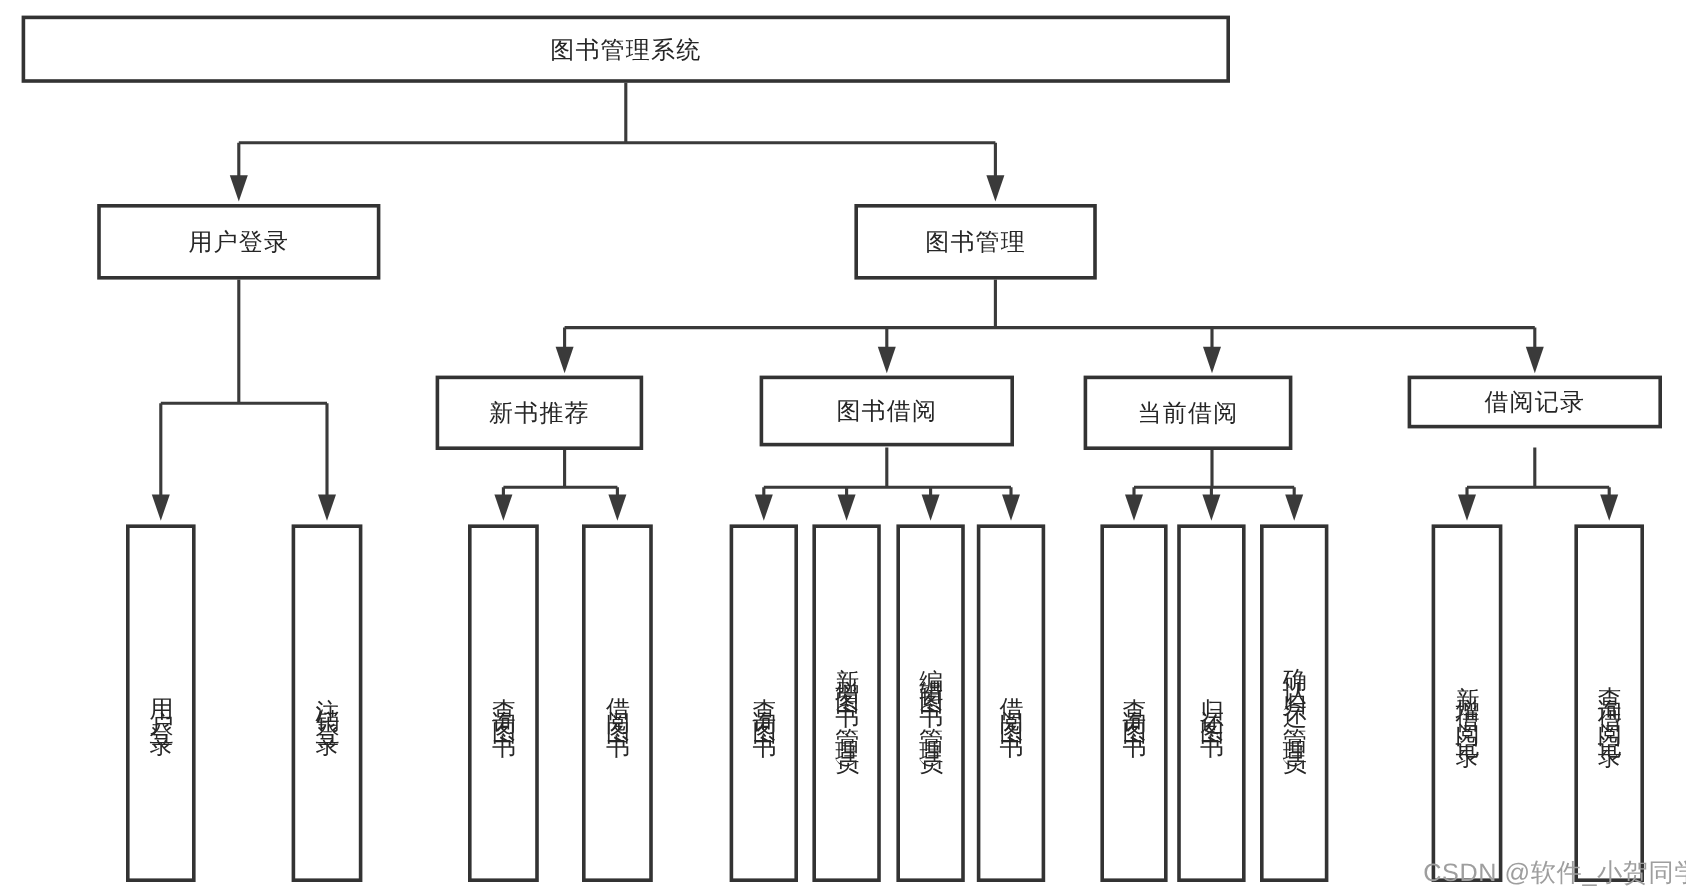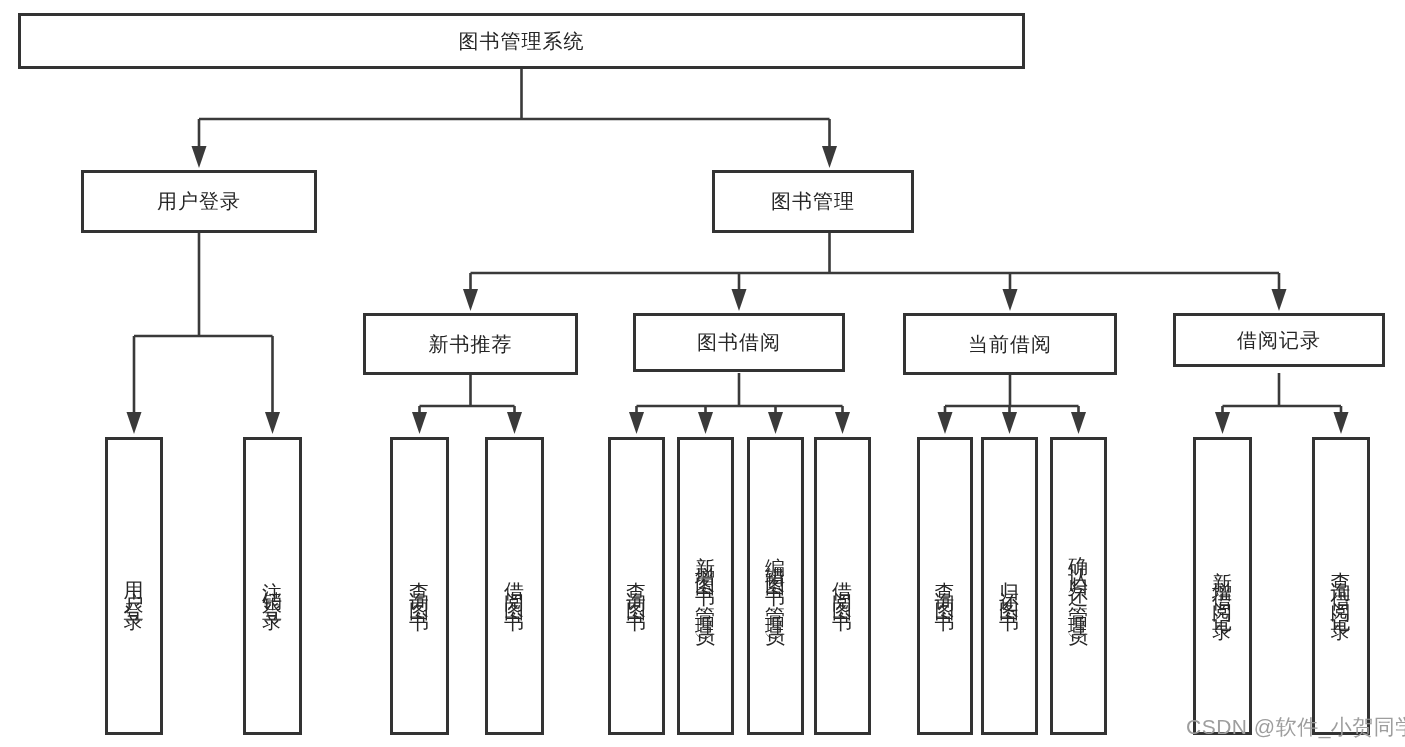--- a/index.html
+++ b/index.html
@@ -70,30 +70,30 @@
     <span>图书管理系统</span>
   </div>
 
   <div class="box" style="left:81px;top:170px;width:236px;height:63px">
     <span>用户登录</span>
   </div>
   <div class="box" style="left:712px;top:170px;width:202px;height:63px">
     <span>图书管理</span>
   </div>
 
-  <div class="box" style="left:363px;top:313px;width:215px;height:62px">
+  <div class="box" style="left:363px;top:313px;width:173px;height:62px">
     <span>新书推荐</span>
   </div>
   <div class="box" style="left:633px;top:313px;width:212px;height:59px">
     <span>图书借阅</span>
   </div>
-  <div class="box" style="left:903px;top:313px;width:214px;height:62px">
+  <div class="box" style="left:903px;top:313px;width:174px;height:62px">
     <span>当前借阅</span>
   </div>
-  <div class="box" style="left:1173px;top:313px;width:212px;height:54px">
+  <div class="box" style="left:1173px;top:313px;width:212px;height:44px">
     <span>借阅记录</span>
   </div>
 
   <div class="box v" style="left:105px;top:437px;width:58px;height:298px">
     <span>用户登录</span>
   </div>
   <div class="box v" style="left:243px;top:437px;width:59px;height:298px">
     <span>注销登录</span>
   </div>
 

